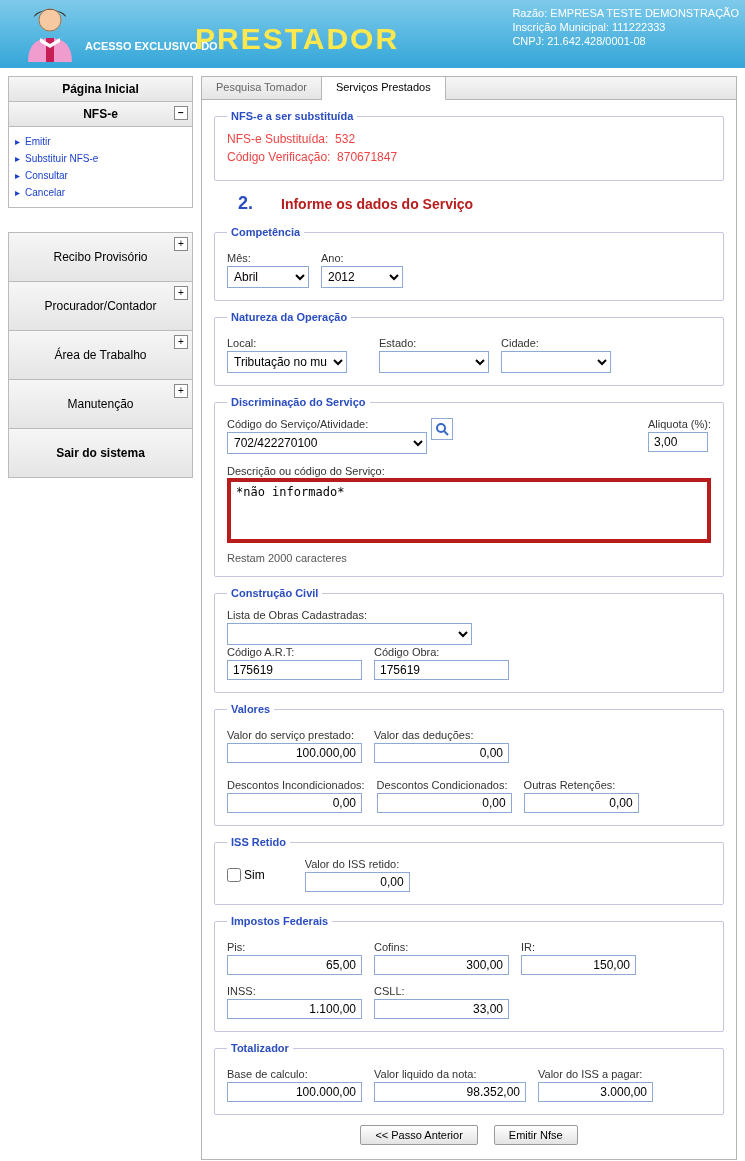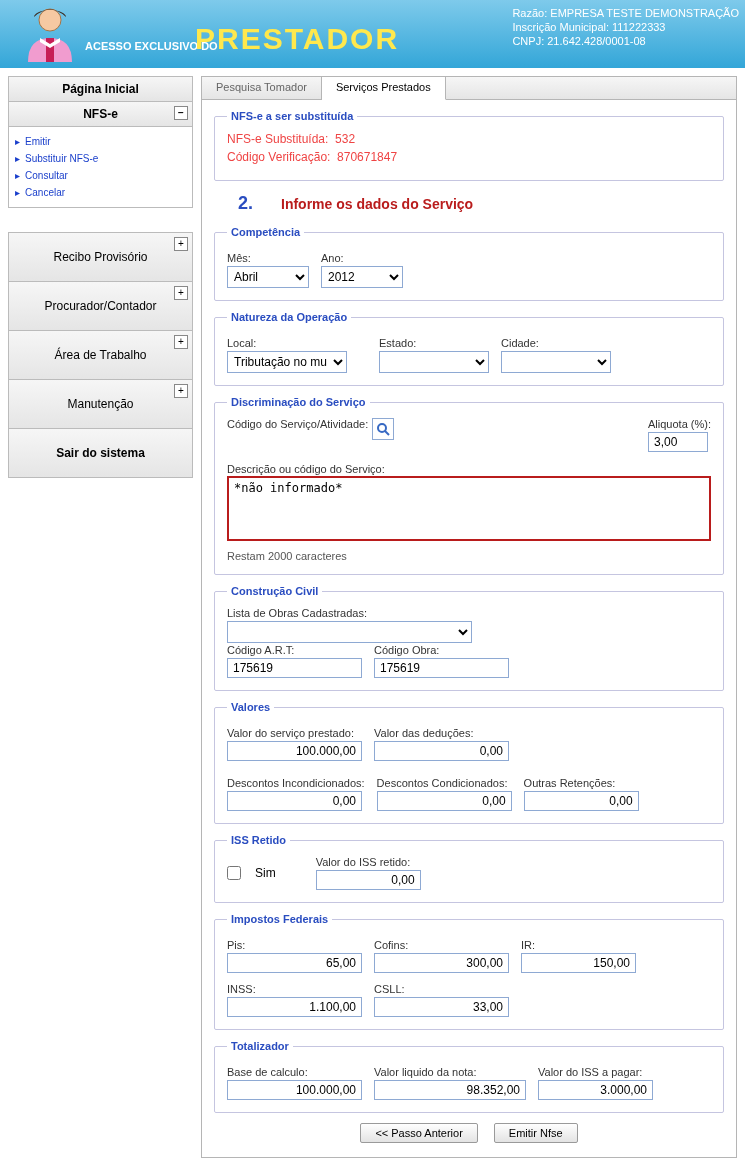--- a/index.html
+++ b/index.html
@@ -29,29 +29,29 @@
 .tab-body { border: 1px solid #b5b5b5; border-top: none; padding: 10px 12px 14px; }
 fieldset { border: 1px solid #c5c5e0; border-radius: 2px; margin-bottom: 10px; padding: 10px 12px 12px; }
 legend { color: #2a4dc0; font-weight: bold; font-size: 11px; padding: 0 4px; }
 .row { display: flex; gap: 12px; margin-top: 4px; }
 .col { display: flex; flex-direction: column; }
 label, .lbl { font-size: 11px; color: #333; margin-bottom: 2px; }
 .field-info { font-size: 12px; color: #ef4444; margin-bottom: 4px; }
 select { border: 1px solid #8ea9d3; height: 22px; font-size: 12px; padding: 1px 2px; background: #fff; }
 input[type=text] { border: 1px solid #8ea9d3; height: 20px; font-size: 12px; padding: 1px 5px; background: #fff; }
 input.num { text-align: right; }
-textarea { border: 2px solid #b91c1c; width: 100%; height: 65px; font-size: 12px; padding: 3px 5px; resize: none; }
+textarea { border: 4px solid #b91c1c; width: 100%; height: 65px; font-size: 12px; padding: 3px 5px; resize: none; }
 .step-row { display: flex; align-items: center; gap: 28px; margin: 12px 0 12px 24px; }
 .step-num { font-size: 18px; color: #2a4dc0; font-weight: bold; }
 .step-title { font-size: 14px; color: #b91c1c; font-weight: bold; }
 .svc-row { display: flex; align-items: flex-start; gap: 4px; }
 .icon-btn { width: 22px; height: 22px; border: 1px solid #8ea9d3; background: #fff; display: flex; align-items: center; justify-content: center; cursor: pointer; }
 .small-note { font-size: 11px; color: #555; margin-top: 6px; }
 .iss-row { display: flex; align-items: center; gap: 40px; }
-.chk { display: flex; align-items: center; gap: 14px; }
+.chk { display: flex; align-items: center; gap: 3px; }
 .chk input { width: 14px; height: 14px; }
 .footer-btns { display: flex; gap: 16px; justify-content: center; margin-top: 6px; }
 .btn { border: 1px solid #9a9a9a; background: linear-gradient(#fefefe,#e3e3e3); padding: 3px 14px; font-size: 11px; cursor: pointer; border-radius: 2px; }
 </style>
 </head>
 <body>
 
 <div class="header-bar">
   <div class="avatar">
     <svg viewBox="0 0 60 60">
@@ -141,20 +141,21 @@
             <select style="width:110px"><option></option></select>
             </div>
         </div>
       </fieldset>
 
       <fieldset>
         <legend>Discriminação do Serviço</legend>
         <div class="svc-row">
           <div class="col">
               <label>Código do Serviço/Atividade:</label>
+            <select style="width:200px"><option>702/422270100</option></select>
             </div>
           <div class="icon-btn">
             <svg width="14" height="14" viewBox="0 0 14 14">
                 <circle cx="6" cy="6" r="4" fill="none" stroke="#3769c3" stroke-width="2"></circle>
                 <line x1="9" y1="9" x2="13" y2="13" stroke="#3769c3" stroke-width="2"></line>
               </svg>
           </div>
           <div class="col" style="margin-left:auto">
               <label>Aliquota (%):</label>
             <input type="text" style="width: 60px;" value="3,00">

